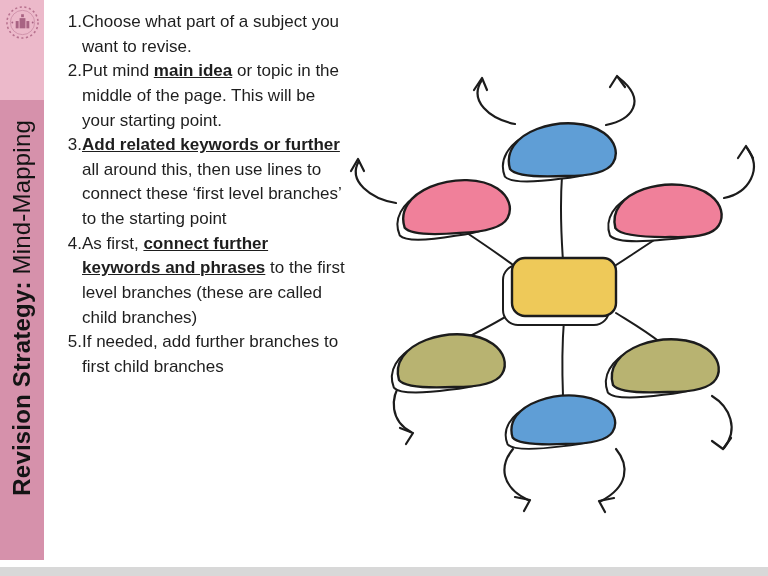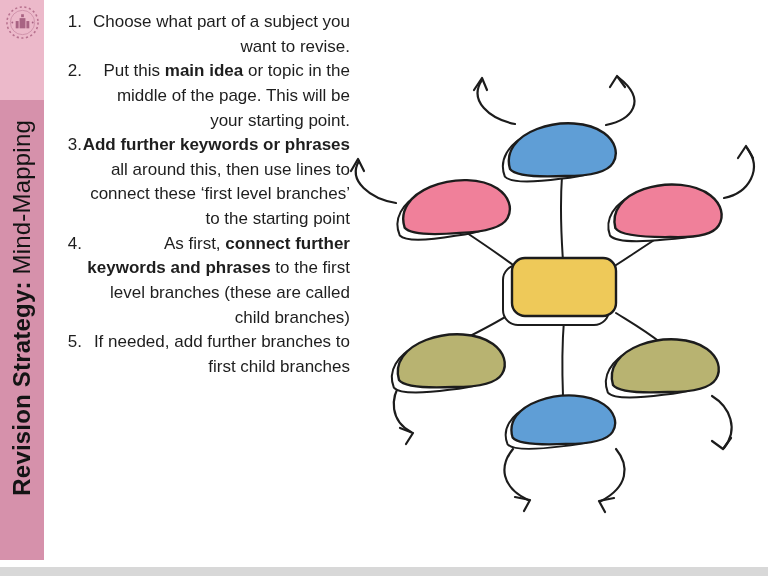--- a/index.html
+++ b/index.html
@@ -17,22 +17,22 @@
          font-size:24px;color:#141414;letter-spacing:.2px;}
   .vtext strong{font-weight:700;}
   .vtext .reg{font-weight:400;}
 
   
   .content{position:absolute;left:50px;top:10px;width:300px;color:var(--text);}
   .intro{margin:0 0 13px 0;font-size:17.5px;line-height:1.57;}
   .guidelines{list-style:none;margin:0;padding:0 0 0 10px;font-size:17px;line-height:1.45;}
   .guidelines li{display:flex;}
   .guidelines .num{flex:0 0 22px;text-align:right;}
-  .guidelines .li-body{flex:1;text-align:right;}
-  .guidelines strong{font-weight:700;}
+  .guidelines .li-body{flex:1;}
+  .guidelines strong{font-weight:700;text-decoration:underline;}
 
   
   .diagram{position:absolute;left:348px;top:0;margin:0;}
   .echo{fill:#ffffff;stroke:var(--outline);stroke-width:2;}
   .nodeshape{stroke:var(--outline);stroke-width:2.4;}
   .fill-blue{fill:var(--node_blue);}
   .fill-pink{fill:var(--node_pink);}
   .fill-yellow{fill:var(--node_yellow);}
   .fill-olive{fill:var(--node_olive);}
   .conn{fill:none;stroke:var(--outline);stroke-width:2;stroke-linecap:round;}
@@ -66,25 +66,25 @@
   </aside>
 
   <main class="content">
     <ol class="guidelines">
         <li>
           <span class="num">1.</span>
           <span class="li-body"><span>Choose what part of a subject you want to revise.</span></span>
         </li>
         <li>
           <span class="num">2.</span>
-          <span class="li-body"><span>Put this </span><strong>main idea</strong><span> or topic in the middle of the page. This will be your starting point.</span></span>
+          <span class="li-body"><span>Put mind </span><strong>main idea</strong><span> or topic in the middle of the page. This will be your starting point.</span></span>
         </li>
         <li>
           <span class="num">3.</span>
-          <span class="li-body"><strong>Add further keywords or phrases</strong><span> all around this, then use lines to connect these ‘first level branches’ to the starting point</span></span>
+          <span class="li-body"><strong>Add related keywords or further</strong><span> all around this, then use lines to connect these ‘first level branches’ to the starting point</span></span>
         </li>
         <li>
           <span class="num">4.</span>
           <span class="li-body"><span>As first, </span><strong>connect further keywords and phrases</strong><span> to the first level branches (these are called child branches)</span></span>
         </li>
         <li>
           <span class="num">5.</span>
           <span class="li-body"><span>If needed, add further branches to first child branches</span></span>
         </li>
       </ol>

